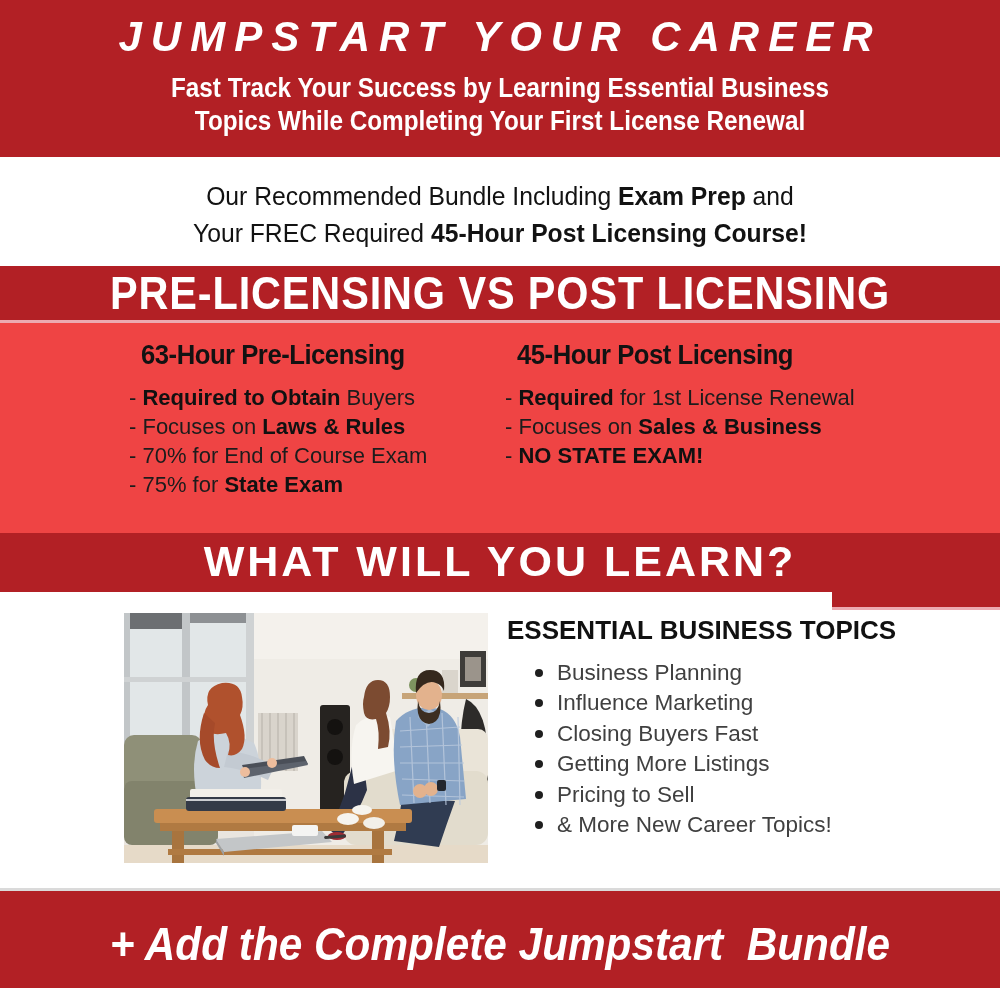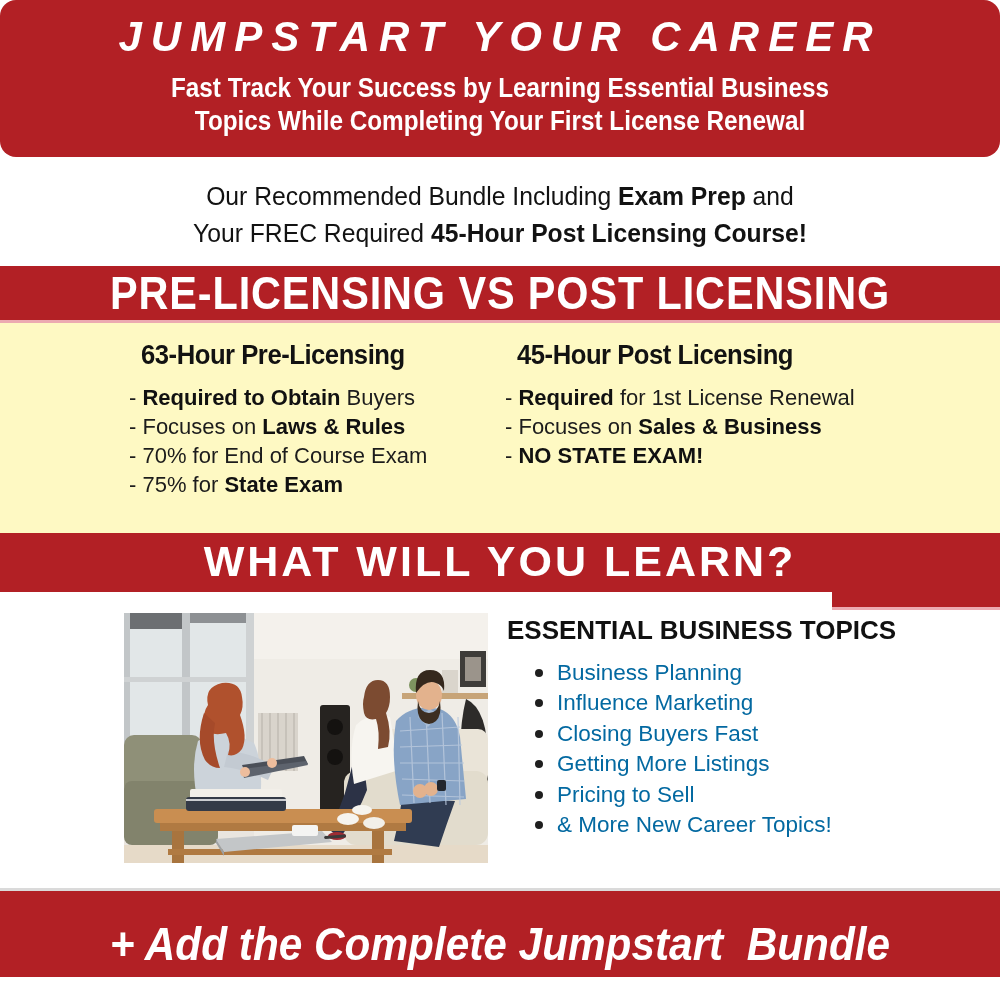--- a/index.html
+++ b/index.html
@@ -4,21 +4,21 @@
 <style>
   * { margin:0; padding:0; box-sizing:border-box; }
   html,body { background:#ffffff; }
   .poster {
     position:relative; width:1000px; height:1000px; overflow:hidden;
     background:#ffffff; font-family:"Liberation Sans", sans-serif; color:#141414;
   }
   .band { position:absolute; left:0; width:1000px; background:#b22025; }
 
   
-  .hero { top:0; height:157px;border-radius:16px; }
+  .hero { top:0; height:157px; }
   .hero-title {
     padding-top:14px; text-align:center; color:#fff;
     font-size:42px; line-height:46px; font-weight:bold; font-style:italic;
     letter-spacing:9px; white-space:nowrap;
   }
   .hero-sub {
     margin-top:12px; text-align:center; color:#fff; font-weight:bold;
     font-size:27px; line-height:33px; transform:scaleX(0.9); transform-origin:center;
   }
 
@@ -34,50 +34,50 @@
   .banner-vs { top:266px; height:57px; border-bottom:3px solid #ecaab1; }
   .banner-learn { top:533px; height:77px; border-bottom:3px solid #ecaab1; }
   .band-text {
     display:block; width:100%; text-align:center; color:#fff; font-weight:bold;
     white-space:nowrap; transform-origin:center;
   }
   .banner-vs .band-text { font-size:46px; line-height:54px; letter-spacing:1px; transform:scaleX(0.9); }
   .banner-learn .band-text { font-size:43px; line-height:57px; letter-spacing:3px; }
 
   
-  .compare { position:absolute; top:323px; left:0; width:1000px; height:210px; background:#fef9c3; }
+  .compare { position:absolute; top:323px; left:0; width:1000px; height:210px; background:#ef4444; }
   .col { position:absolute; top:17px; }
   .col-left { left:129px; width:360px; }
   .col-right { left:505px; width:420px; }
   .col h3 {
     font-size:27px; line-height:31px; font-weight:bold; color:#121212;
     margin:0 0 12px 12px; letter-spacing:-0.5px; transform:scaleX(0.95); transform-origin:left;
     white-space:nowrap;
   }
   .col ul { list-style:none; font-size:22px; line-height:29px; color:#1c1c1c; }
   .col li { white-space:nowrap; }
   .col li b { font-weight:bold; color:#111; }
 
   
   .learn { position:absolute; top:592px; left:0; width:832px; height:296px; background:#fff; }
   .photo {
     position:absolute; left:124px; top:21px; width:364px; height:250px; overflow:hidden;
   }
   .photo svg { display:block; width:100%; height:100%; }
   .topics { position:absolute; left:507px; top:22px; width:420px; }
   .topics h4 { font-size:26px; line-height:32px; font-weight:bold; color:#111; white-space:nowrap; }
-  .topics ul { list-style:none; margin:12px 0 0 28px; font-size:22.5px; line-height:30.4px; color:#0369a1; }
+  .topics ul { list-style:none; margin:12px 0 0 28px; font-size:22.5px; line-height:30.4px; color:#404040; }
   .topics li { position:relative; padding-left:22px; white-space:nowrap; }
   .topics li::before {
     content:""; position:absolute; left:0; top:11px; width:8px; height:8px;
     border-radius:50%; background:#1f1f1f;
   }
 
   
-  .footer-band { top:888px; height:89px; border-top:3px solid #dadada; }
+  .footer-band { top:888px; height:100px; border-top:3px solid #dadada; }
   .footer-text {
     display:block; text-align:center; color:#fff; font-weight:bold; font-style:italic;
     font-size:46px; line-height:106px; white-space:pre; transform:scaleX(0.92); transform-origin:center;
   }
 </style>
 </head>
 <body>
 
 <div class="poster">
 

